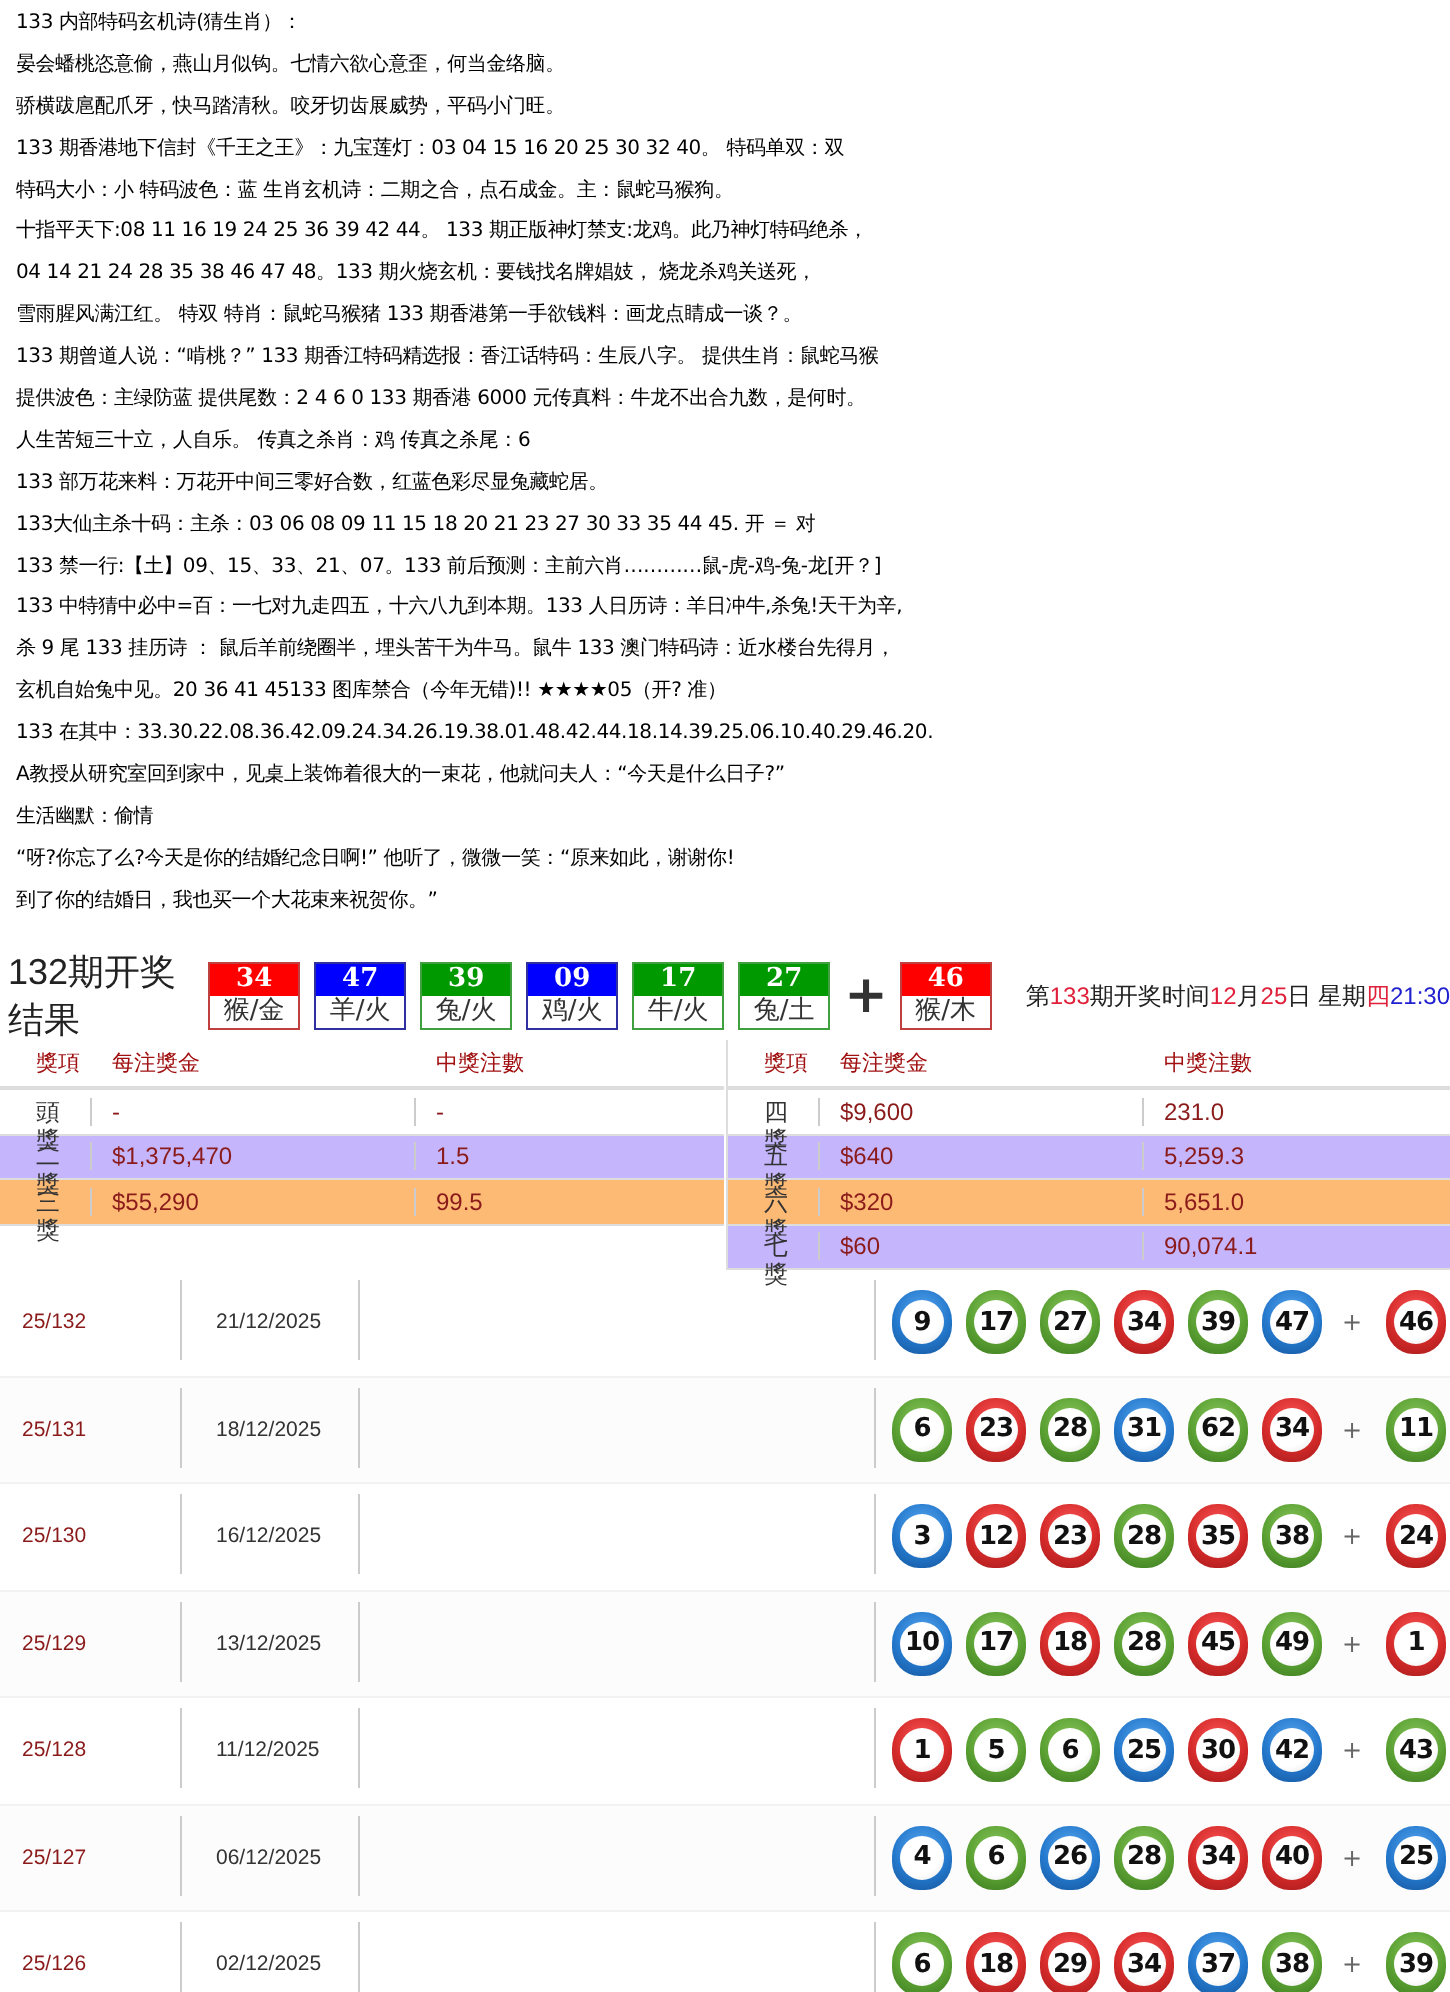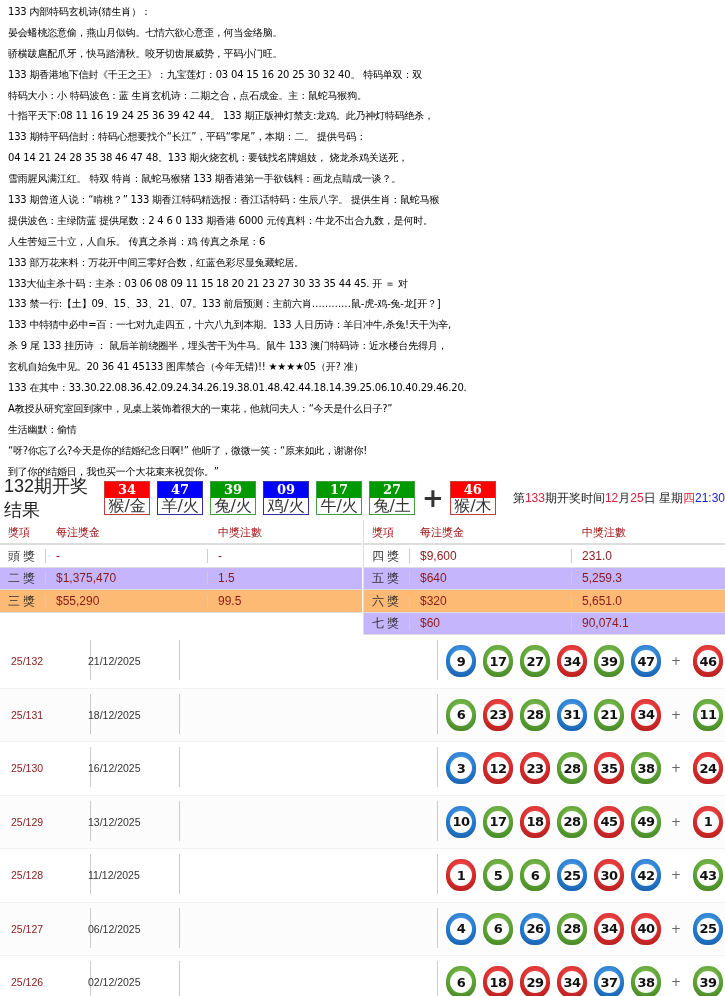--- a/index.html
+++ b/index.html
@@ -25,21 +25,21 @@
     .result-title { font-size: 18px; margin-left: 4px; width: 108px; color: #222; font-family: "Liberation Sans", sans-serif; }
     .rbox {
       width: 46px; height: 34px; border: 1px solid #999; margin-right: 7px;
       display: flex; flex-direction: column; background: #fff;
     }
     .rbox .num {
       height: 16px; line-height: 16px; color: #fff; font-weight: bold;
       font-family: "DejaVu Serif", serif; font-size: 13px; text-align: center;
     }
     .rbox .zodiac {
-      height: 16px; line-height: 16px; font-size: 16px; text-align: center; color: #333;
+      height: 16px; line-height: 16px; font-size: 13px; text-align: center; color: #333;
     }
     .rbox.red { border-color: #c04040; }
     .rbox.red .num { background: #ff0000; }
     .rbox.blue { border-color: #3030a0; }
     .rbox.blue .num { background: #0000ff; }
     .rbox.green { border-color: #40a040; }
     .rbox.green .num { background: #009900; }
     .plus-big { font-size: 26px; color: #333; margin: 0 6px 0 0; line-height: 1; font-weight: bold; }
     .next-info { font-size: 12px; margin-left: 10px; color: #222; white-space: nowrap; font-family: "Liberation Sans", sans-serif; }
     .next-info .r { color: #e0203a; }
@@ -47,40 +47,40 @@
 
     
     .prize-table { position: absolute; left: 0; top: 520px; width: 725px; }
     .prize-half { position: absolute; top: 0; width: 362px; }
     .prize-half.left { left: 0; }
     .prize-half.right { left: 363px; border-left: 1px solid #ddd; }
     .ph-row { display: flex; height: 22.5px; align-items: center; border-bottom: 1px solid #ddd; font-size: 12px; font-family: "Liberation Sans", sans-serif; }
     .ph-row.head { height: 25px; border-bottom: 2px solid #ddd; color: #a01010; font-size: 11px; }
     .ph-row.alt { background: #c4b5fd; }
     .ph-row.alt2 { background: #fdba74; }
-    .c1 { width: 46px; padding-left: 8px; border-right: 1px solid #ccc; height: 14px; line-height: 14px; }
+    .c1 { width: 46px; padding-left: 18px; border-right: 1px solid #ccc; height: 14px; line-height: 14px; }
     .head .c1 { border-right: none; }
     .c2 { width: 162px; padding-left: 10px; color: #8b1a1a; border-right: 1px solid #ccc; height: 14px; line-height: 14px; }
     .head .c2 { border-right: none; color: #a01010; }
     .c3 { padding-left: 10px; color: #8b1a1a; height: 14px; line-height: 14px; }
     .head .c3 { color: #a01010; }
     .c1.txt { color: #333; letter-spacing: 3px; }
     .prize-empty { height: 22.5px; }
 
     
     .history { position: absolute; left: 0; top: 635px; width: 725px; }
     .hrow { position: relative; height: 53.5px; border-bottom: 1px solid #f2f2f2; }
     .hrow:nth-child(even) { background: #fcfcfc; }
     .hrow .period {
       position: absolute; left: 11px; top: 0; height: 53.5px; line-height: 53.5px;
       color: #8b1a1a; font-size: 10.5px; font-family: "Liberation Sans", sans-serif;
     }
     .hrow .sep1 { position: absolute; left: 90px; top: 5px; height: 40px; border-left: 1px solid #ccc; }
     .hrow .date {
-      position: absolute; left: 88px; top: 0; height: 53.5px; line-height: 53.5px;
+      position: absolute; left: 108px; top: 0; height: 53.5px; line-height: 53.5px;
       color: #333; font-size: 10.5px; font-family: "Liberation Sans", sans-serif;
     }
     .hrow .sep2 { position: absolute; left: 179px; top: 5px; height: 40px; border-left: 1px solid #ccc; }
     .hrow .sep3 { position: absolute; left: 437px; top: 5px; height: 40px; border-left: 1px solid #ccc; }
     .balls { position: absolute; left: 446px; top: 8px; display: flex; align-items: center; height: 36px; }
     .ball {
       width: 30px; height: 32px; margin-right: 7px; border-radius: 48% 48% 45% 45%;
       position: relative; display: flex; align-items: center; justify-content: center;
     }
     .ball .inner {
@@ -96,21 +96,20 @@
 </head>
 <body>
 
 <div class="poem" id="poem">
     <div class="poem-line">133 内部特码玄机诗(猜生肖）：</div>
     <div class="poem-line">晏会蟠桃恣意偷，燕山月似钩。七情六欲心意歪，何当金络脑。</div>
     <div class="poem-line">骄横跋扈配爪牙，快马踏清秋。咬牙切齿展威势，平码小门旺。</div>
     <div class="poem-line">133 期香港地下信封《千王之王》：九宝莲灯：03 04 15 16 20 25 30 32 40。 特码单双：双</div>
     <div class="poem-line">特码大小：小 特码波色：蓝 生肖玄机诗：二期之合，点石成金。主：鼠蛇马猴狗。</div>
     <div class="poem-line">十指平天下:08 11 16 19 24 25 36 39 42 44。 133 期正版神灯禁支:龙鸡。此乃神灯特码绝杀，</div>
-    <div class="poem-line">133 期特平码信封：特码心想要找个“长江”，平码“零尾”，本期：二。 提供号码：</div>
     <div class="poem-line">04 14 21 24 28 35 38 46 47 48。133 期火烧玄机：要钱找名牌娼妓， 烧龙杀鸡关送死，</div>
     <div class="poem-line">雪雨腥风满江红。 特双 特肖：鼠蛇马猴猪 133 期香港第一手欲钱料：画龙点睛成一谈？。</div>
     <div class="poem-line">133 期曾道人说：“啃桃？” 133 期香江特码精选报：香江话特码：生辰八字。 提供生肖：鼠蛇马猴</div>
     <div class="poem-line">提供波色：主绿防蓝 提供尾数：2 4 6 0 133 期香港 6000 元传真料：牛龙不出合九数，是何时。</div>
     <div class="poem-line">人生苦短三十立，人自乐。 传真之杀肖：鸡 传真之杀尾：6</div>
     <div class="poem-line">133 部万花来料：万花开中间三零好合数，红蓝色彩尽显兔藏蛇居。</div>
     <div class="poem-line">133大仙主杀十码：主杀：03 06 08 09 11 15 18 20 21 23 27 30 33 35 44 45. 开 ＝ 对</div>
     <div class="poem-line">133 禁一行:【土】09、15、33、21、07。133 前后预测：主前六肖…………鼠-虎-鸡-兔-龙[开？]</div>
     <div class="poem-line">133 中特猜中必中=百：一七对九走四五，十六八九到本期。133 人日历诗：羊日冲牛,杀兔!天干为辛,</div>
     <div class="poem-line">杀 9 尾 133 挂历诗 ： 鼠后羊前绕圈半，埋头苦干为牛马。鼠牛 133 澳门特码诗：近水楼台先得月，</div>
@@ -258,21 +257,21 @@
         <div class="ball red">
           <span class="inner">23</span>
         </div>
         <div class="ball green">
           <span class="inner">28</span>
         </div>
         <div class="ball blue">
           <span class="inner">31</span>
         </div>
         <div class="ball green">
-          <span class="inner">21</span>
+          <span class="inner">62</span>
         </div>
         <div class="ball red">
           <span class="inner">34</span>
         </div>
         <span class="ball-plus">+</span>
         <div class="ball green">
           <span class="inner">11</span>
         </div>
       </div>
     </div>

